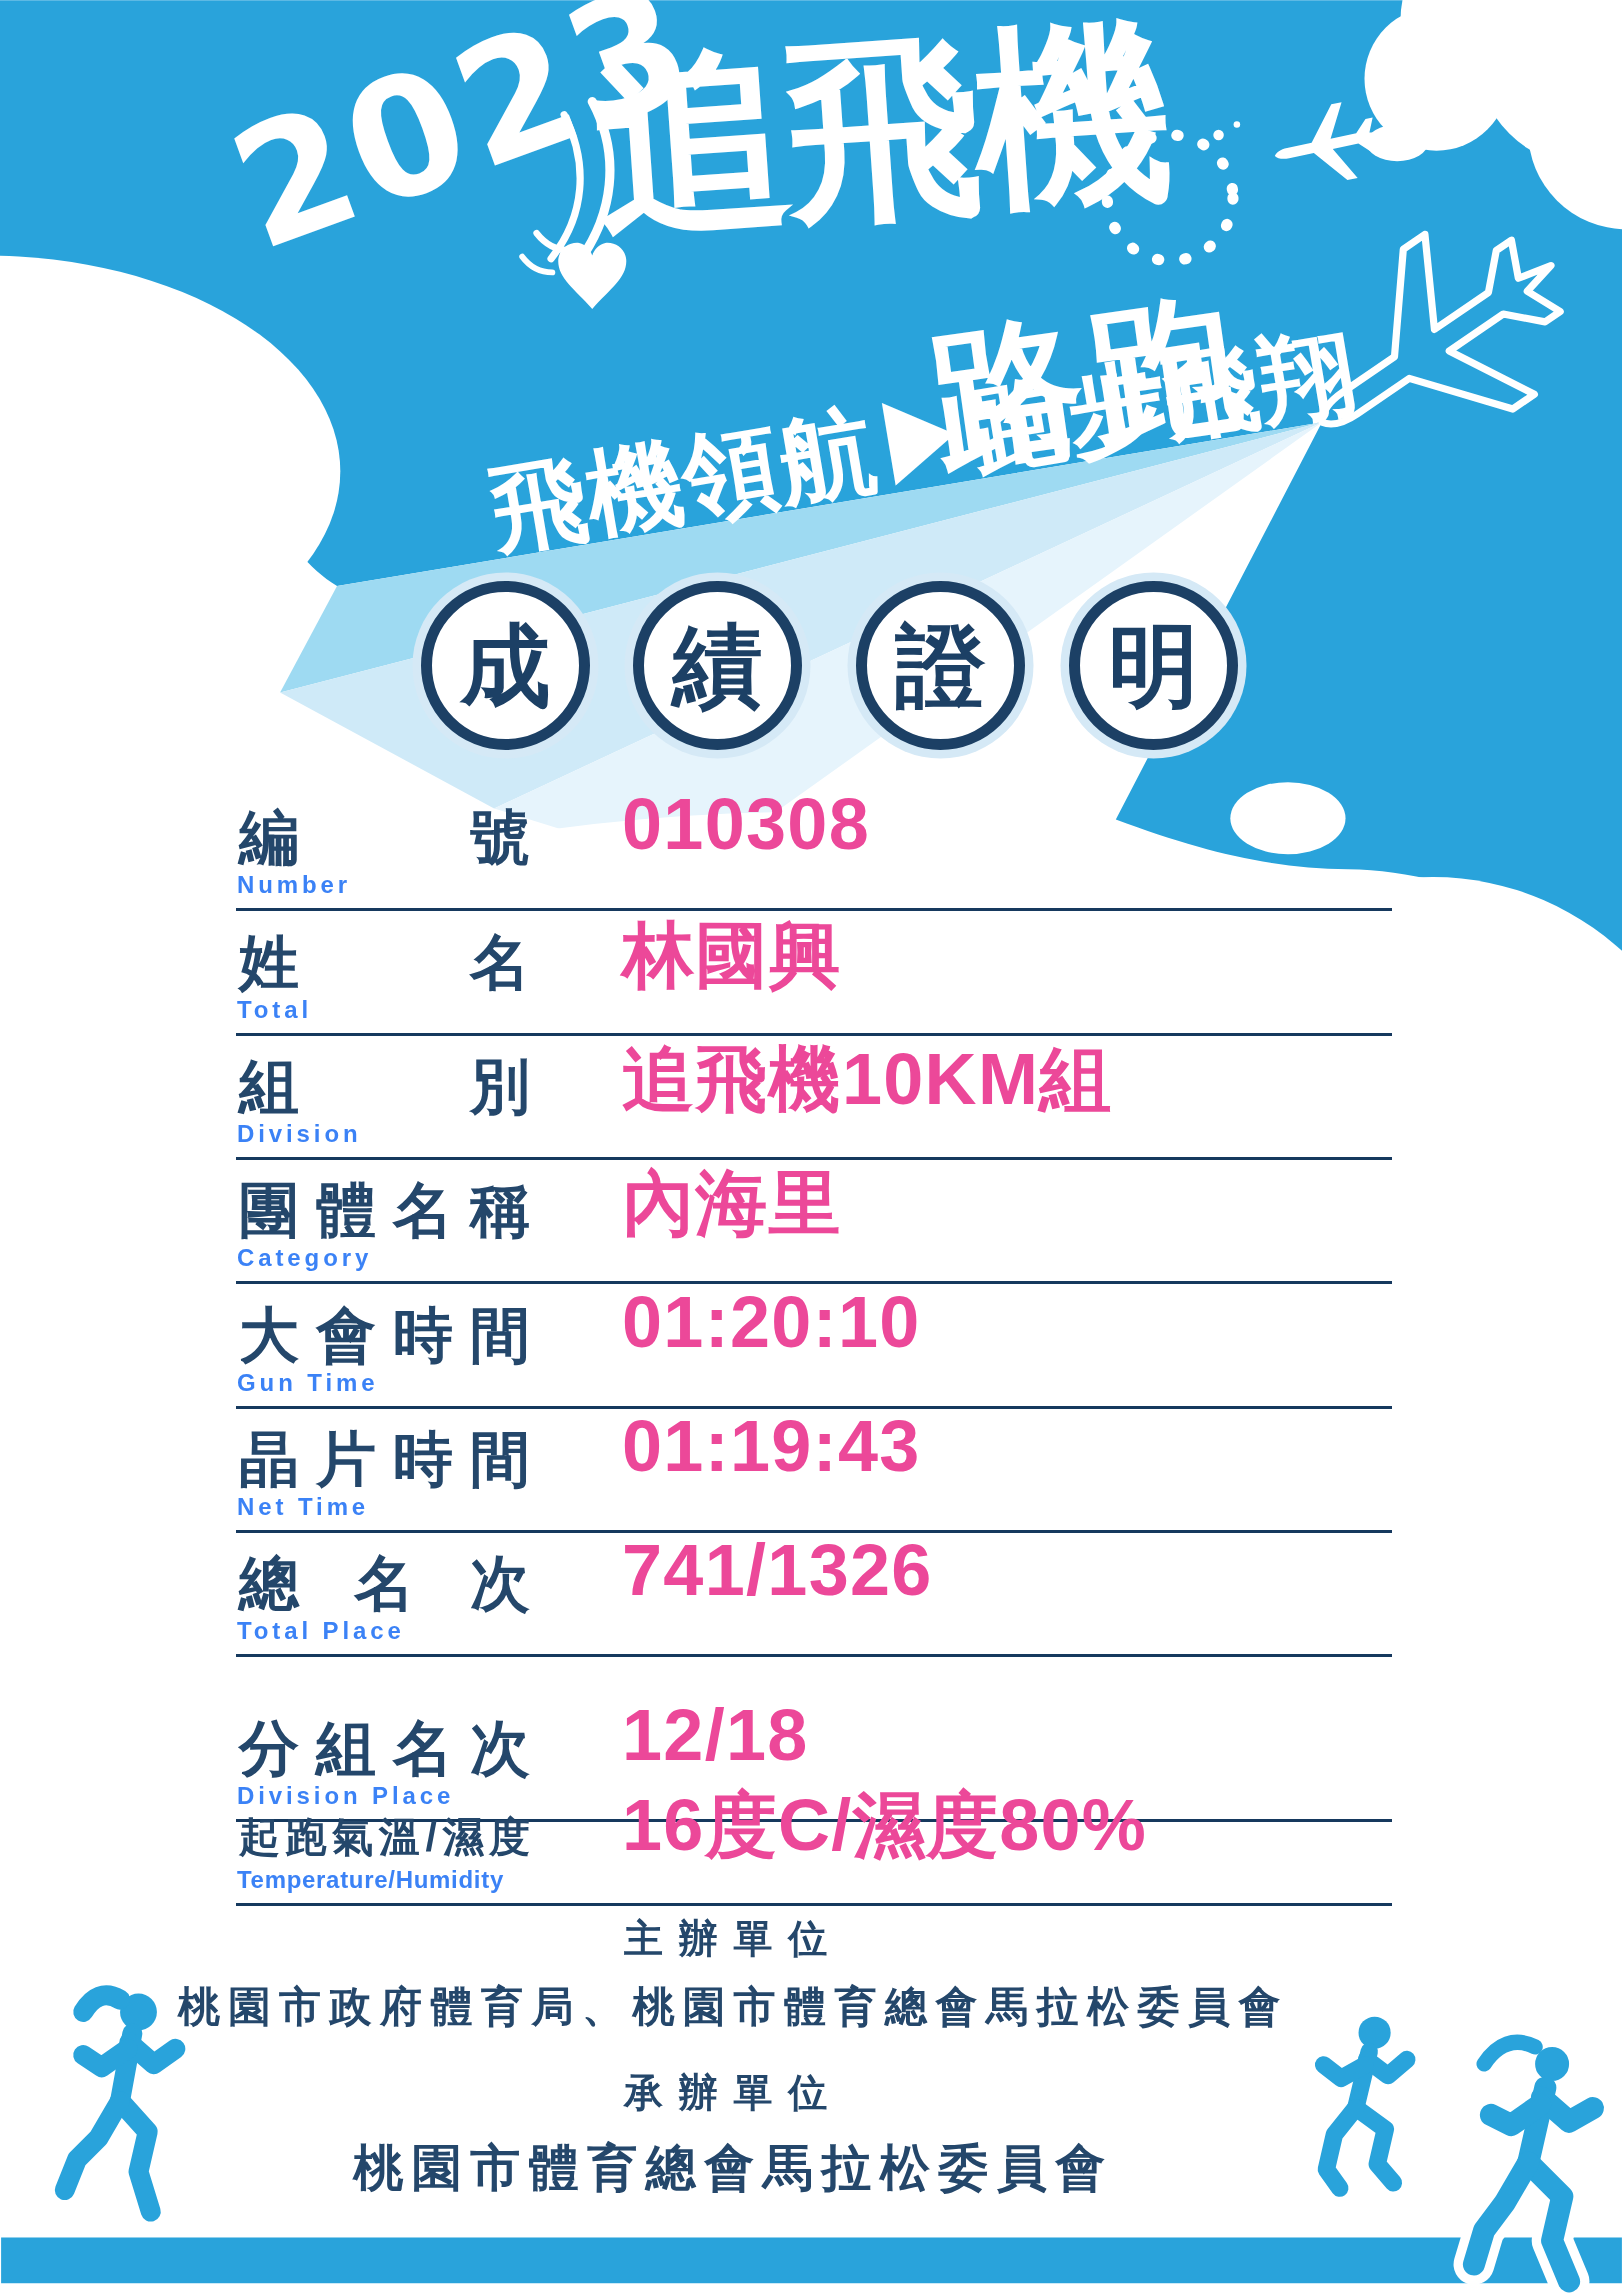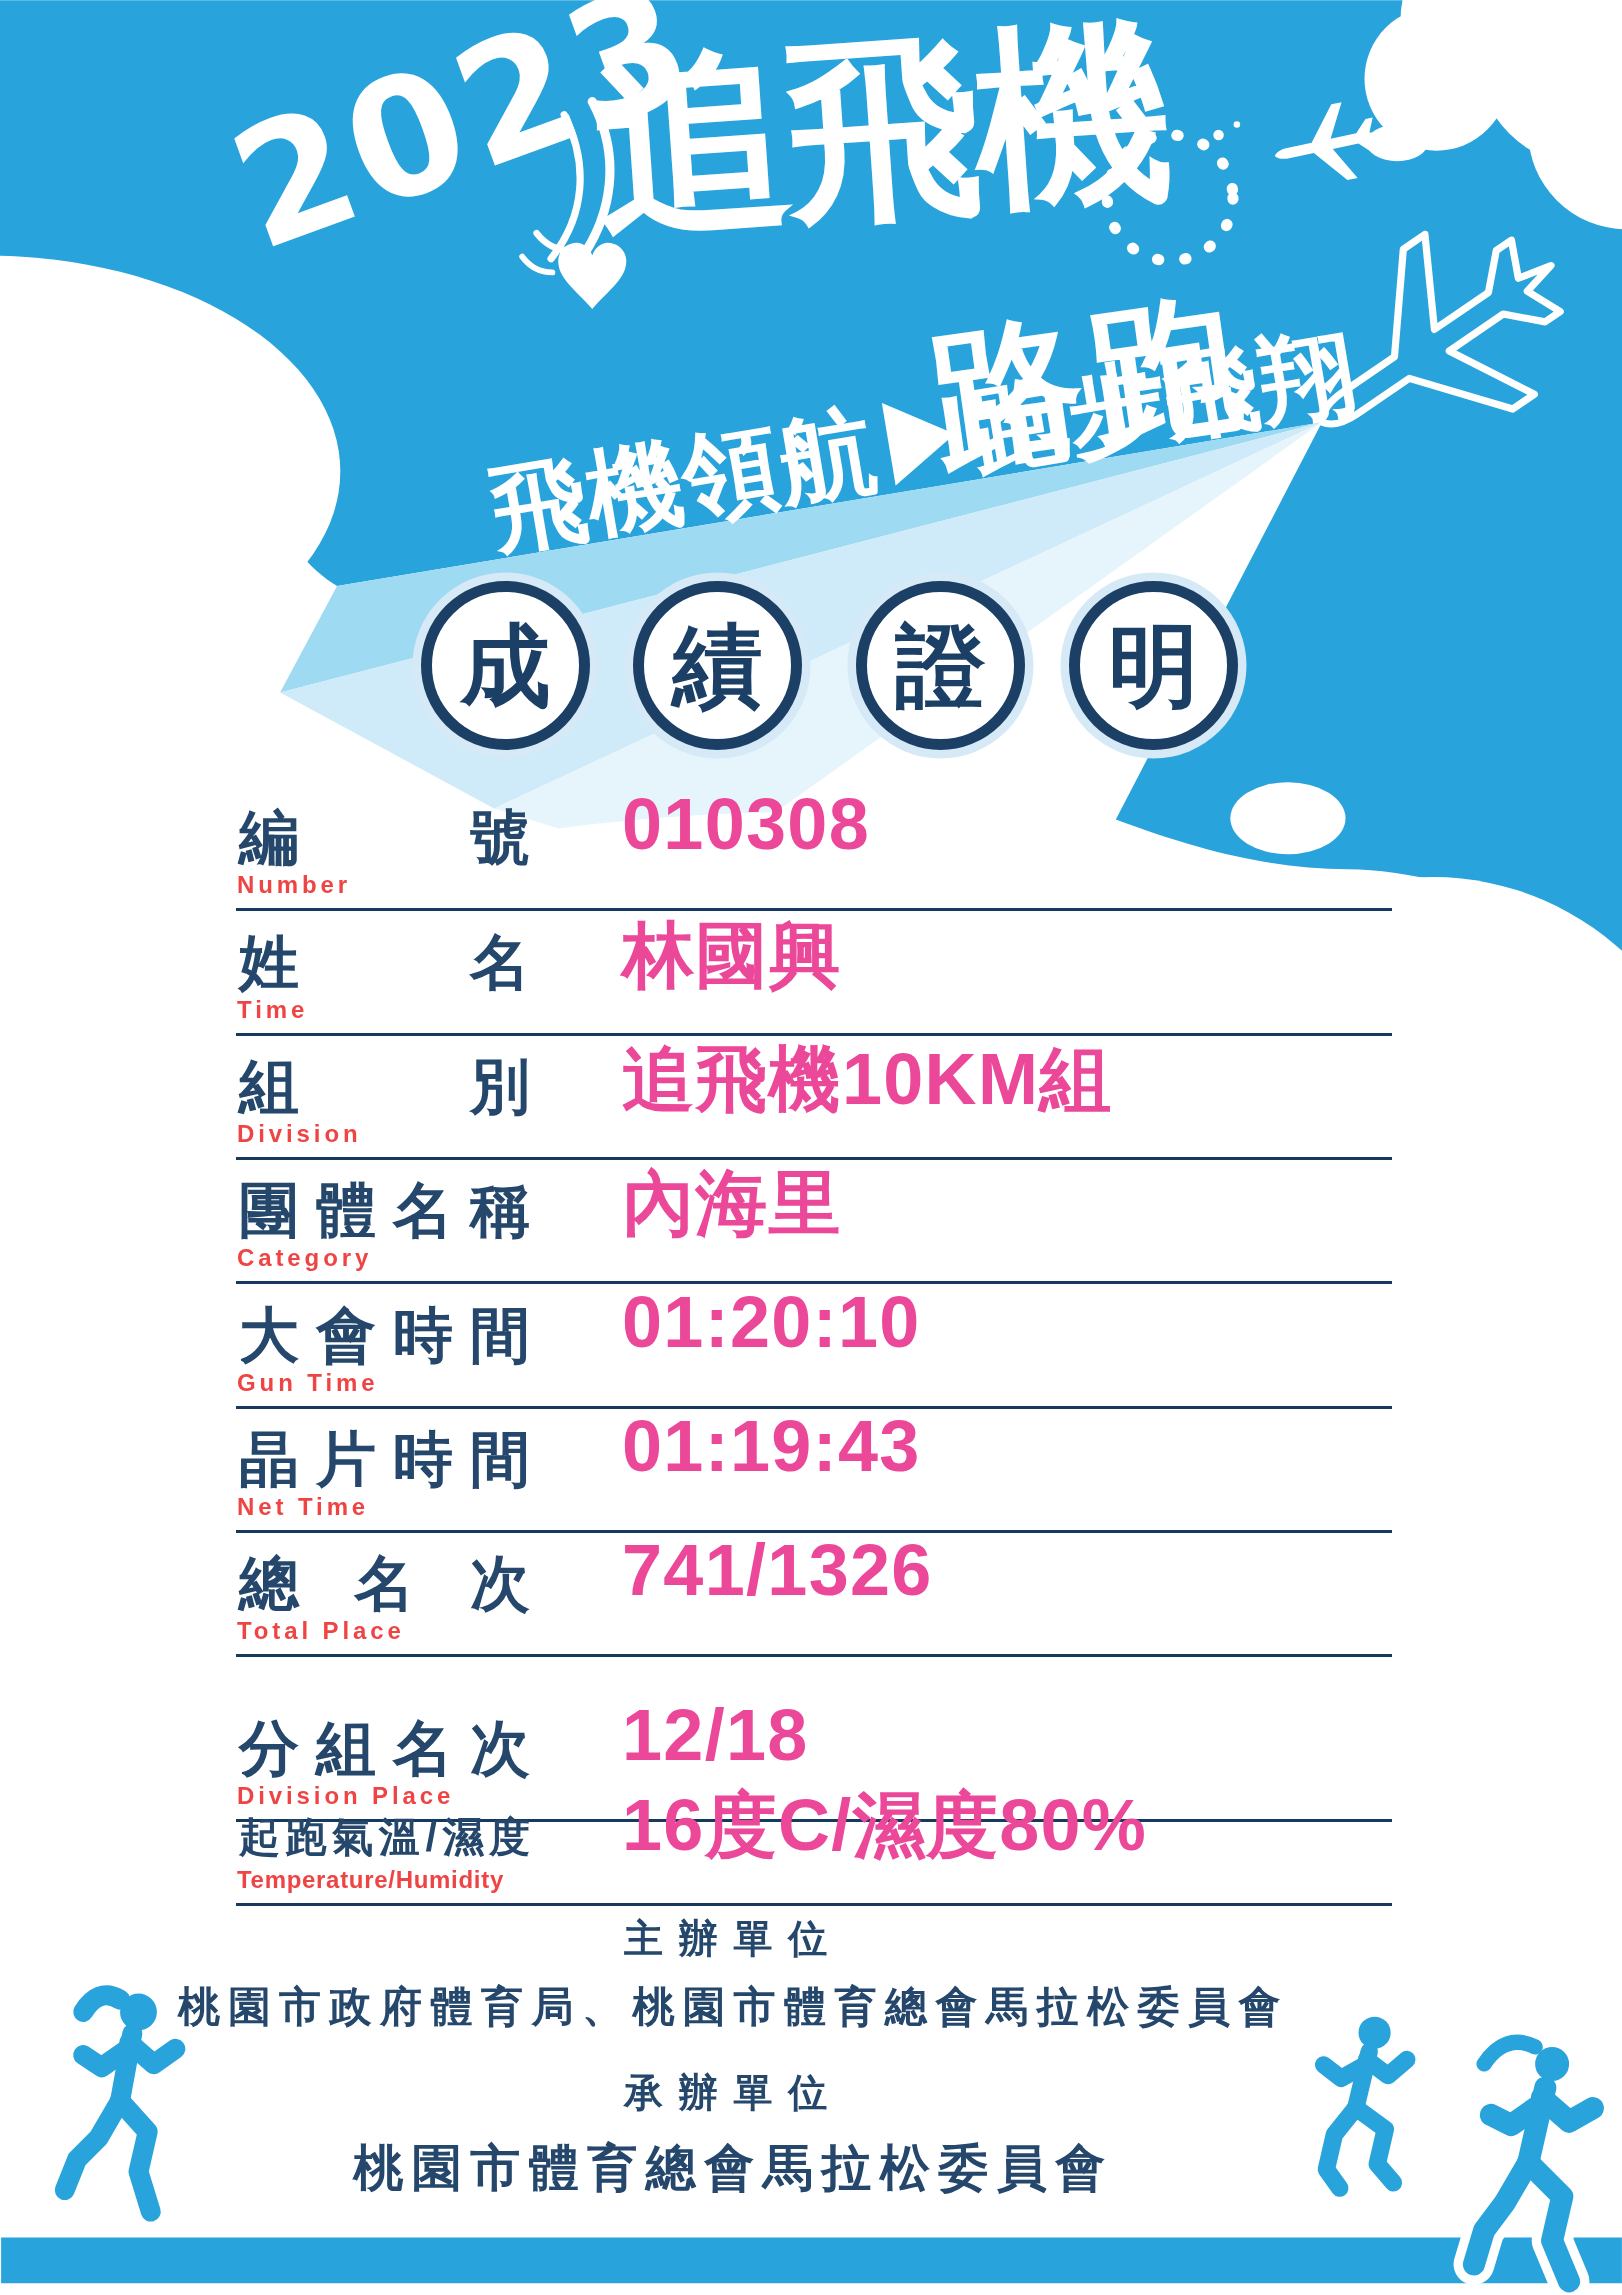--- a/index.html
+++ b/index.html
@@ -22,21 +22,21 @@
   
   .seal{width:147px;height:147px;border-radius:50%;background:#fff;border:11px solid #1c4065;
     box-shadow:0 0 0 8.5px #d5e9f6;display:flex;align-items:center;justify-content:center;
     font-size:90px;font-weight:bold;color:#1c4065;line-height:1;}
   
   .frow{position:absolute;left:0;width:1612px;height:124px;}
   .flabel-cjk{position:absolute;left:239px;top:33px;width:291px;font-size:60px;font-weight:bold;
     color:#24476b;line-height:1;text-align:justify;text-align-last:justify;}
   .frow.small .flabel-cjk{font-size:41px;top:47px;letter-spacing:0;}
   .flabel-en{position:absolute;left:237px;top:96px;font-size:24px;font-weight:bold;
-    color:#ef4444;letter-spacing:3.9px;white-space:nowrap;}
+    color:#3b82f6;letter-spacing:3.9px;white-space:nowrap;}
   .frow.small .flabel-en{letter-spacing:0.7px;}
   .fvalue{position:absolute;left:622px;top:7.9px;font-size:72px;font-weight:bold;
     color:#ec4899;letter-spacing:1.3px;white-space:nowrap;}
   .fline{position:absolute;left:236px;top:133px;width:1156px;height:2.6px;background:#16395e;}
   
   .ftext{left:0;width:1467px;text-align:center;font-weight:bold;color:#24476b;white-space:nowrap;}
   .f-title1{top:1912px;font-size:39px;letter-spacing:15.7px;}
   .f-org1{top:1979px;font-size:42px;letter-spacing:8.5px;}
   .f-title2{top:2066px;font-size:39px;letter-spacing:15.7px;}
   .f-org2{top:2135px;font-size:50px;letter-spacing:8.5px;}
@@ -125,21 +125,21 @@
   <div id="form">
   <div class="frow" style="top: 775px;">
     <div class="flabel-cjk">編號</div>
     <div class="flabel-en">Number</div>
     <div class="fvalue">010308</div>
     <div class="fline"></div>
   </div>
 
   <div class="frow" style="top: 900px;">
     <div class="flabel-cjk">姓名</div>
-    <div class="flabel-en">Time</div>
+    <div class="flabel-en">Total</div>
     <div class="fvalue">林國興</div>
     <div class="fline"></div>
   </div>
 
   <div class="frow" style="top: 1024px;">
     <div class="flabel-cjk">組別</div>
     <div class="flabel-en">Division</div>
     <div class="fvalue">追飛機10KM組</div>
     <div class="fline"></div>
   </div>

